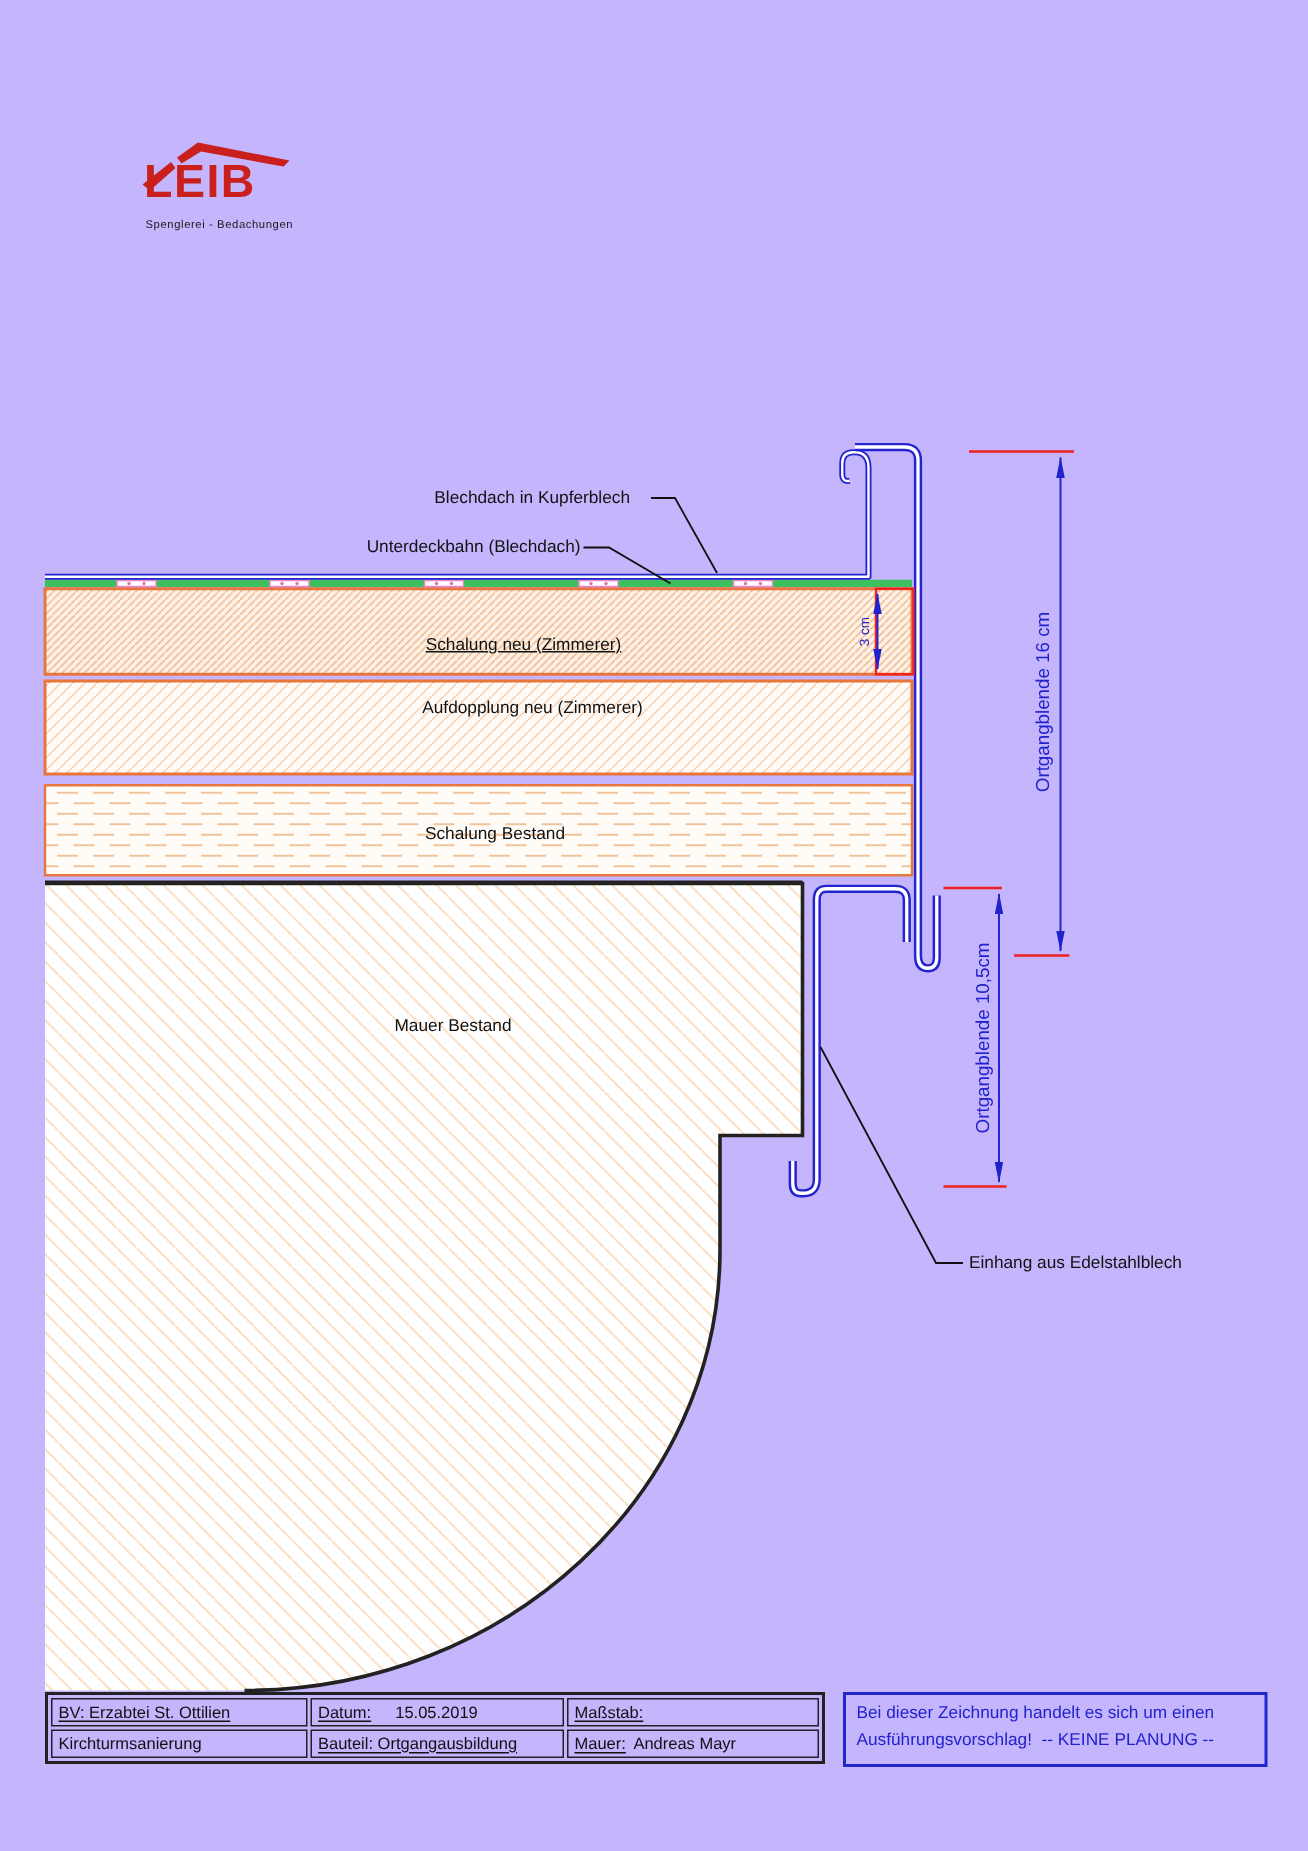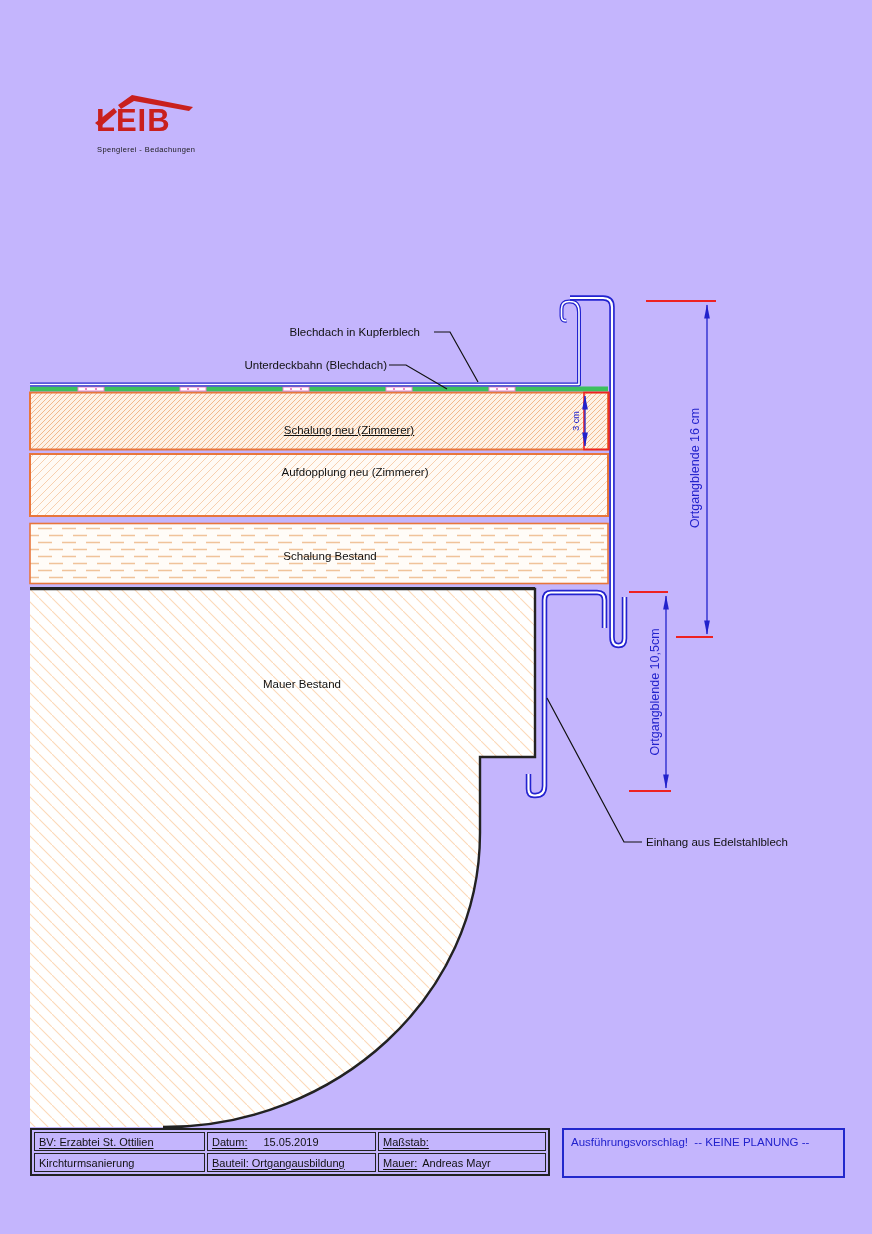--- a/index.html
+++ b/index.html
@@ -179,16 +179,17 @@
       <span class="u">Bauteil: Ortgangausbildung</span>
     </div>
     <div class="tcell">
       <span class="u">Mauer:</span>
       <span class="gap-s"></span>
       <span>Andreas Mayr</span>
     </div>
   </div>
 
   <div class="abs note">
+    <div>Bei dieser Zeichnung handelt es sich um einen</div>
     <div>Ausführungsvorschlag!  -- KEINE PLANUNG --</div>
   </div>
 
 </div>
 
 </body></html>

